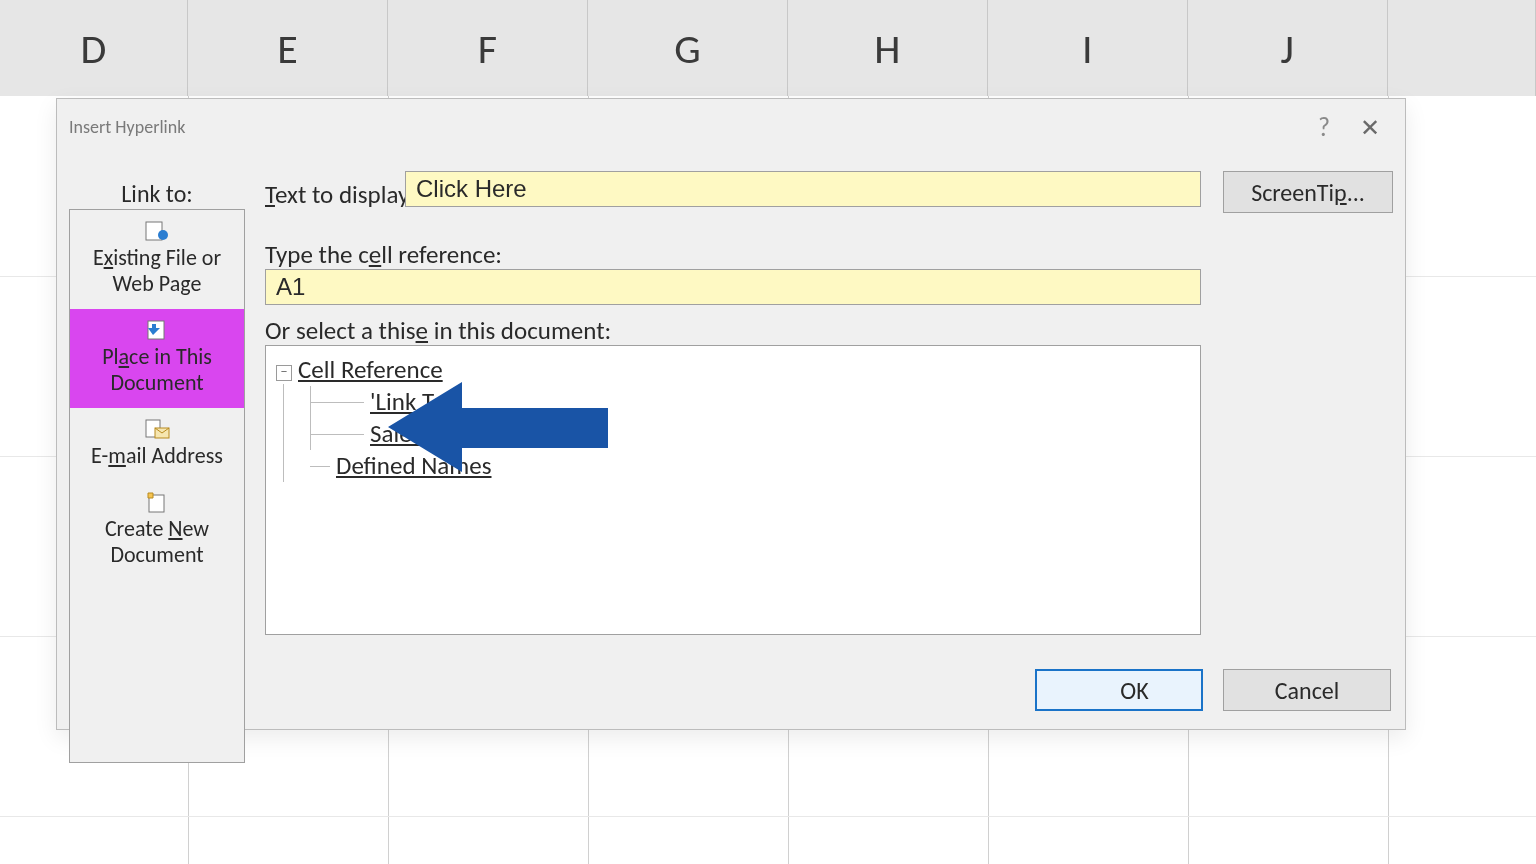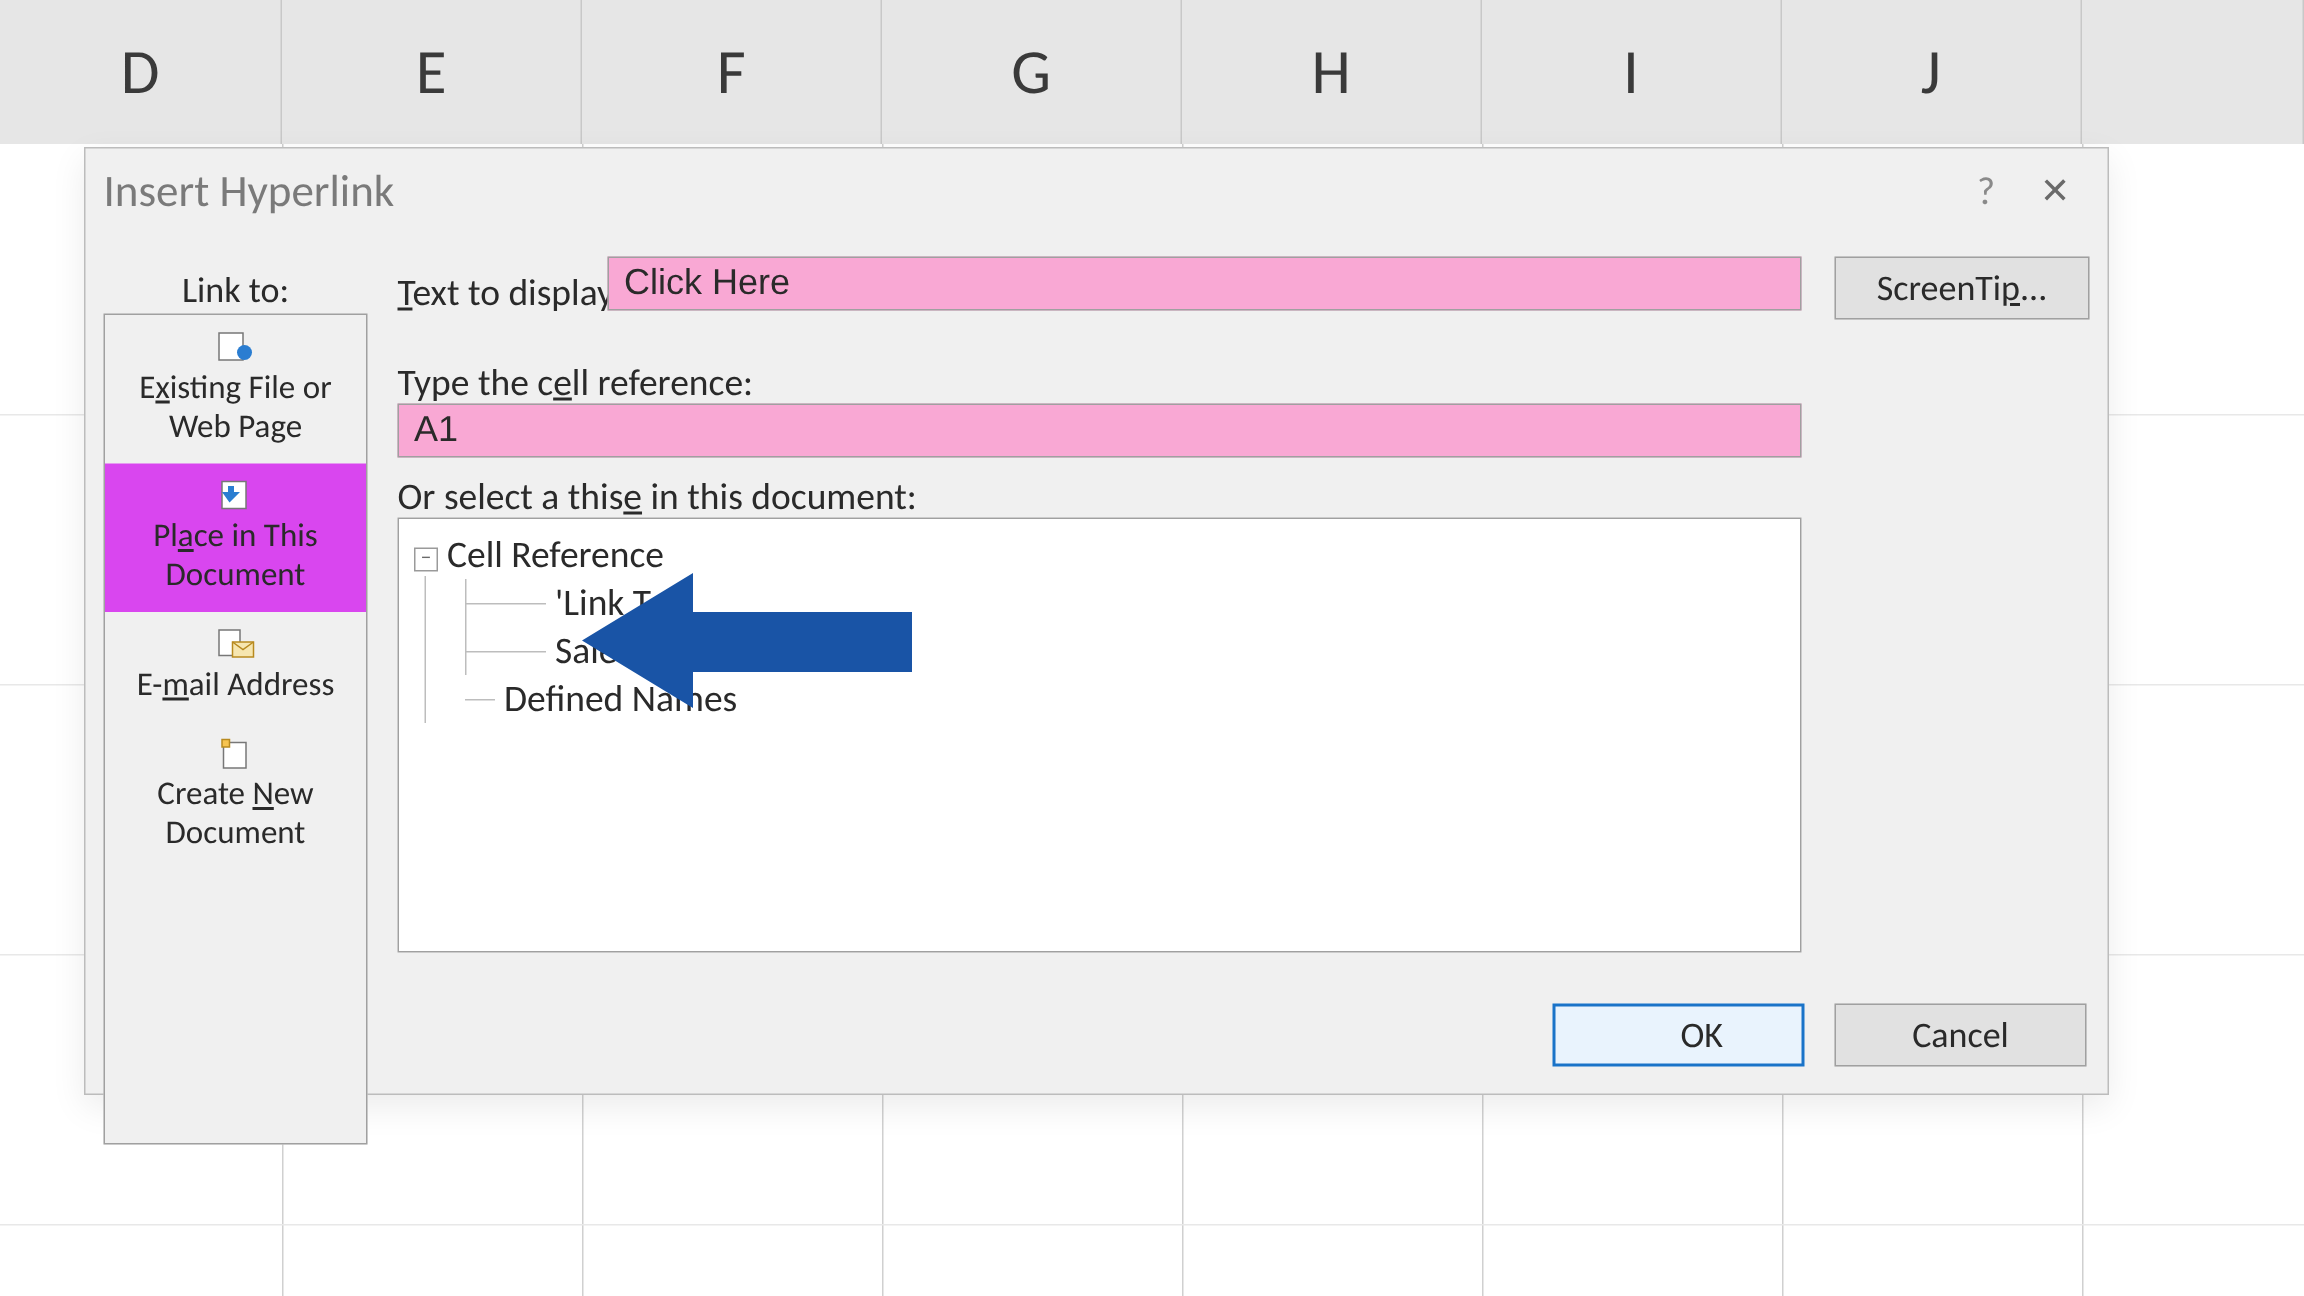--- a/index.html
+++ b/index.html
@@ -58,21 +58,21 @@
     box-shadow: 0 8px 22px rgba(0,0,0,.08);
   }
   .titlebar {
     height: 56px;
     display: flex;
     align-items: center;
     padding: 0 12px;
     color: #7a7a7a;
   }
   .titlebar .title {
-    font-size: 30px;
+    font-size: 18px;
   }
   .titlebar .spacer { flex: 1; }
   .titlebar .help-icon {
     width: 46px;
     text-align: center;
     font-size: 26px;
     color: #8a8a8a;
   }
   .titlebar .close-icon {
     width: 46px;
@@ -125,21 +125,21 @@
   .lbl {
     position: absolute;
     font-size: 25px;
     color: #2a2a2a;
   }
   .lbl .u { text-decoration: underline; }
   .input {
     position: absolute;
     height: 36px;
     border: 1px solid #a0a0a0;
-    background: #f9a8d4;
+    background: #fef9c3;
     padding: 0 10px;
     font-size: 24px;
     color: #2a2a2a;
     box-sizing: border-box;
   }
   .tree {
     position: absolute;
     border: 1px solid #a0a0a0;
     background: #ffffff;
     box-sizing: border-box;
@@ -314,21 +314,21 @@
     </div>
 
     <div class="lbl" style="left:196px; top:82px;">
       <span>Type the c</span><span class="u">e</span><span>ll reference:</span>
     </div>
     <input class="input" style="left: 196px; top: 112px; width: 936px;" value="A1">
 
     <div class="lbl" style="left:196px; top:158px;">
       <span>Or select a this</span><span class="u">e</span><span> in this document:</span>
     </div>
-    <div class="tree" style="left:196px; top:188px; width:936px; height:290px;">
+    <div class="tree" style="left:196px; top:188px; width:936px; height:290px;text-decoration:underline;">
       <div class="node root">
         <span class="toggle">−</span><span>Cell Reference</span>
         <div class="sub">'Link To'</div>
         <div class="sub">Sales</div>
         <div class="child">Defined Names</div>
       </div>
     </div>
 
     <div class="btn primary" style="left:966px; top:512px; width:168px;">
       <span>OK</span>

